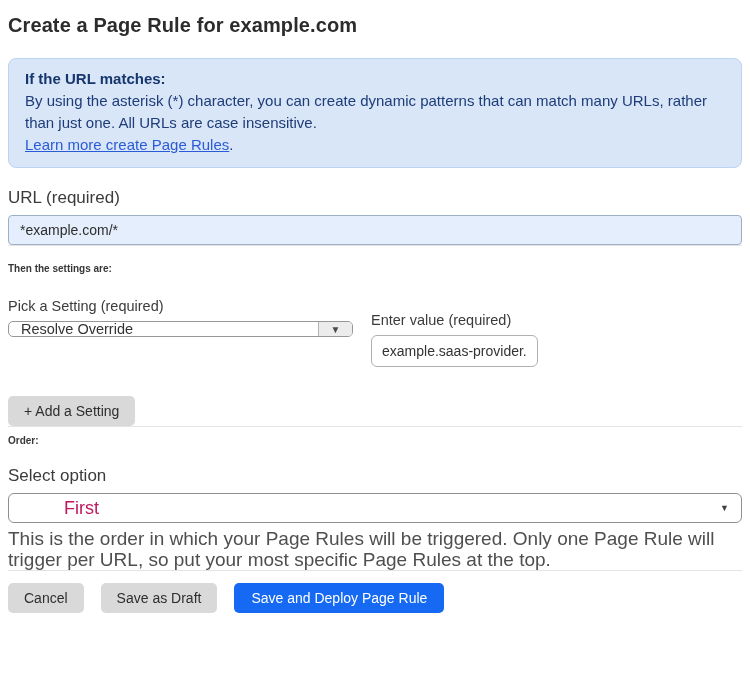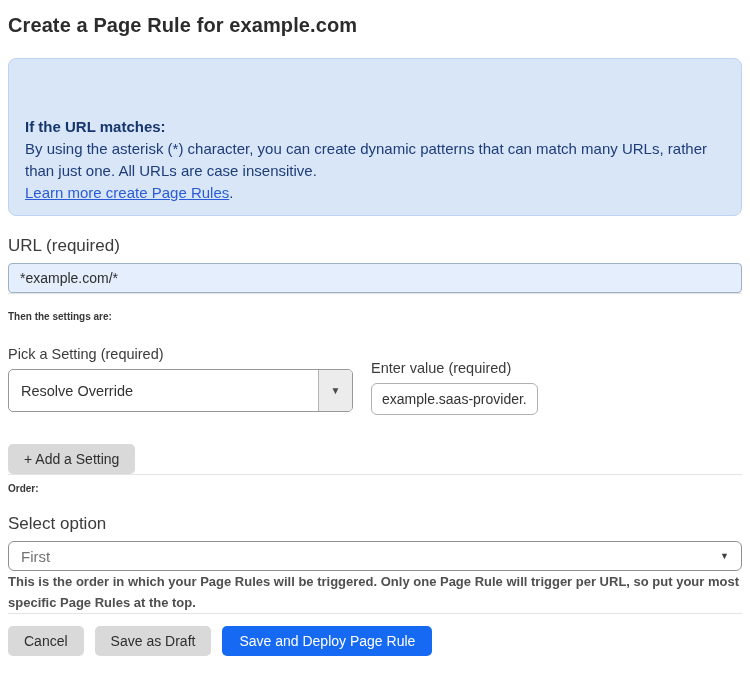--- a/index.html
+++ b/index.html
@@ -23,21 +23,21 @@
   .info-box {
     margin-top: 21px;
     background: #d9e6f8;
     border: 1px solid #bcd4f2;
     border-radius: 8px;
     padding: 9px 16px 11px 16px;
     font-size: 15px;
     line-height: 22px;
     color: #1d3c78;
   }
-  .info-box .info-heading { font-weight: bold; color: #16366e; margin-top: 48px; }
+  .info-box .info-heading { font-weight: bold; color: #16366e; }
   .info-box a.learn-more {
     color: #2a5bd7;
     text-decoration: underline;
     cursor: pointer;
   }
 
   .field-label {
     font-size: 17px;
     color: #3b3b3b;
     margin-top: 20px;
@@ -76,21 +76,21 @@
   .settings-row {
     display: flex;
     align-items: flex-start;
     gap: 18px;
   }
   .settings-col-label { margin-top: 24px; margin-bottom: 7px; font-size: 14.5px; color: #3b3b3b; }
   .col-value .settings-col-label { margin-top: 38px; }
 
   .combo-select {
     width: 345px;
-    height: 43px;
+    height: 16px;
     background: #ffffff;
     border: 1px solid #979797;
     border-radius: 5px;
     display: flex;
     align-items: stretch;
     overflow: hidden;
     cursor: pointer;
   }
   .combo-select .combo-value {
     flex: 1;
@@ -145,35 +145,35 @@
     height: 30px;
     background: #ffffff;
     border: 1px solid #8f8f8f;
     border-radius: 6px;
     display: flex;
     align-items: center;
     justify-content: space-between;
     padding: 0 12px;
     cursor: pointer;
   }
-  .wide-select .wide-value { font-size: 15px; color: #737373; }
+  .wide-select .wide-value { font-size: 18px; color: #be185d; margin-left: 43px; }
   .wide-select .wide-arrow { font-size: 9px; color: #3f3f3f; }
 
   .help-text {
-    font-size: 13px;
+    margin-top: 5px;
+    font-size: 19px;
     line-height: 21px;
     color: #4f4f4f;
-    font-weight: bold;
   }
 
   .footer-row {
     margin-top: 12px;
     display: flex;
     align-items: center;
-    gap: 11px;
+    gap: 17px;
   }
   button.primary-btn {
     height: 30px;
     padding: 0 17px;
     background: #1569f2;
     border: none;
     border-radius: 5px;
     font-family: "Liberation Sans", sans-serif;
     font-size: 14px;
     color: #ffffff;

